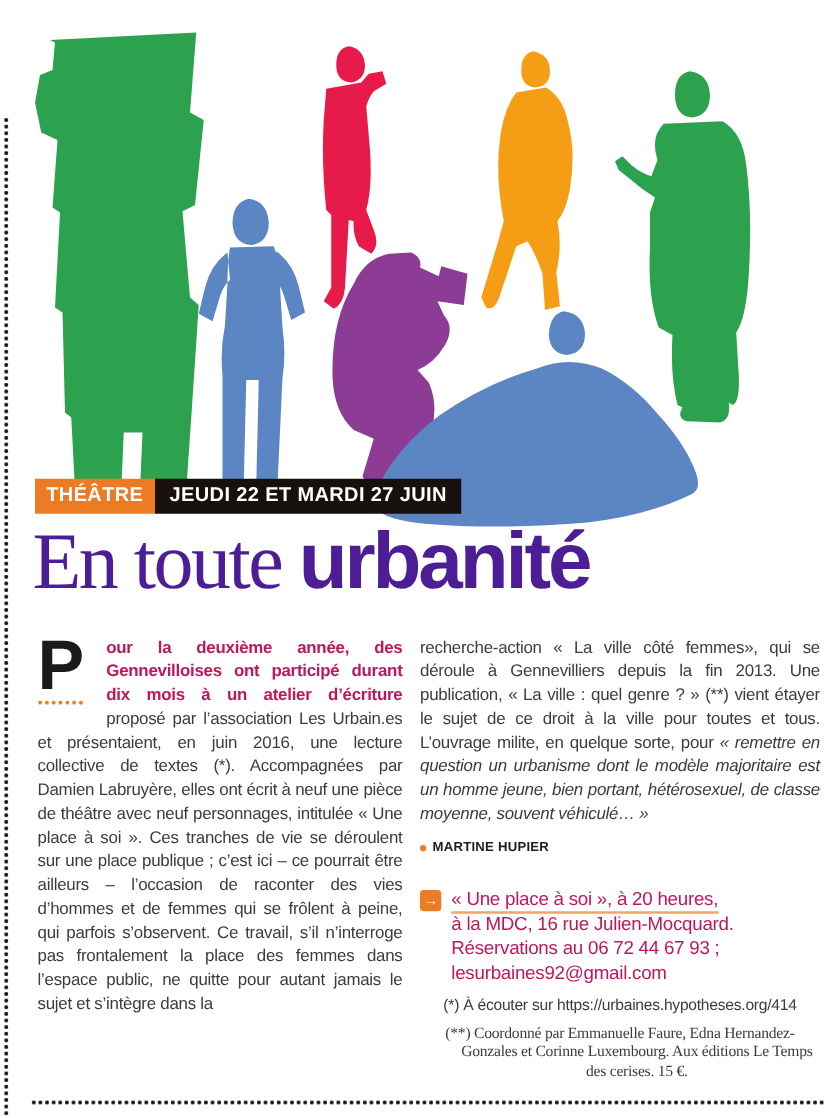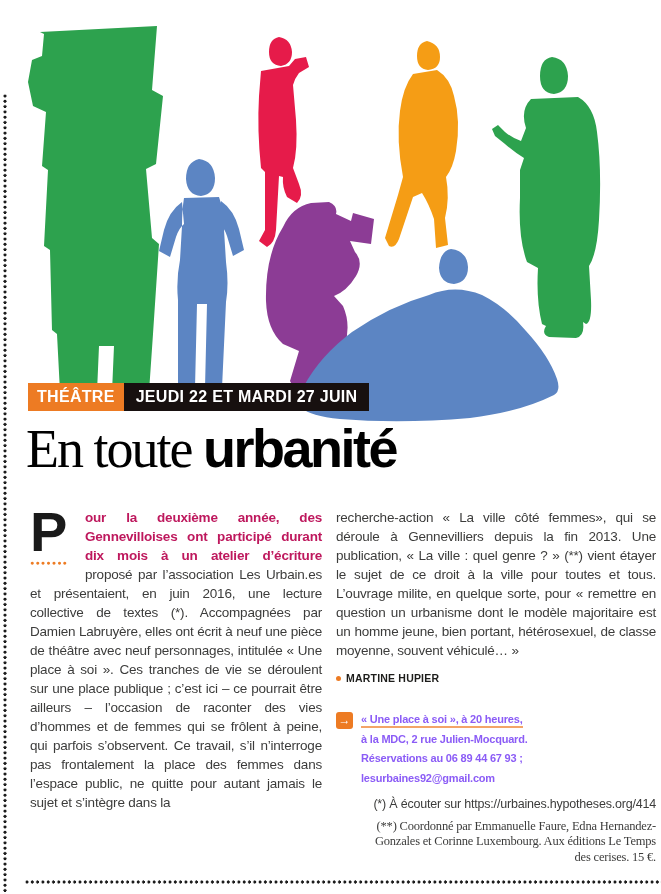--- a/index.html
+++ b/index.html
@@ -22,49 +22,49 @@
   .illustration{position:absolute;left:0;top:0;width:661px;height:430px;z-index:1;}
   
   .banner{
     position:absolute;left:28px;top:383px;display:flex;z-index:3;
     font-weight:bold;font-size:16px;line-height:28px;color:#ffffff;white-space:nowrap;
   }
   .banner .cat{background:#ed7b23;padding:0 9px;letter-spacing:.3px;}
   .banner .dates{background:#17100f;padding:0 12px;letter-spacing:.3px;text-align:center;}
   
   .title{
-    position:absolute;left:26px;top:410px;z-index:3;color:#000000;
-    font-size:54px;line-height:76px;white-space:nowrap;
+    position:absolute;left:26px;top:410px;z-index:3;color:#4c1d95;
+    font-size:64px;line-height:76px;white-space:nowrap;
   }
   .t-reg{font-family:"Liberation Serif",serif;font-weight:400;letter-spacing:-2px;}
   .t-bold{font-family:"Liberation Sans",sans-serif;font-weight:700;letter-spacing:-2.5px;}
   
   .columns{position:absolute;left:30px;top:508px;width:626px;display:flex;gap:14px;z-index:2;}
   .col{font-size:13.5px;line-height:19px;letter-spacing:-.2px;text-align:justify;hyphens:auto;}
   .col p{margin:0;}
   .col1{width:292px;}
   .col2{width:320px;}
   .dropcap-box{float:left;width:48px;height:57px;margin:2px 7px 0 0;
     display:flex;flex-direction:column;justify-content:space-between;}
   .dropcap{font-size:56px;line-height:44px;font-weight:700;color:#1a1a1a;}
   .dropdots{color:#ed7b23;font-size:7px;line-height:8px;letter-spacing:1.2px;white-space:nowrap;overflow:hidden;}
   .lead-bold{font-weight:700;color:#be185d;}
-  .quote-italic{}
+  .quote-italic{font-style:italic;}
   
   .byline{display:flex;align-items:center;gap:5px;margin:9px 0 22px;text-align:left;}
   .byline-dot{width:5px;height:5px;border-radius:50%;background:#ed7b23;flex:0 0 5px;}
   .byline-name{font-size:10.5px;font-weight:700;color:#1d1d1b;letter-spacing:.2px;}
   
   .event{display:flex;margin:4px 0 9px;text-align:left;}
   .arrow-box{flex:0 0 17px;width:17px;height:17px;margin-top:2px;background:#ed7b23;border-radius:3px;
     color:#fff;font-size:12px;line-height:17px;text-align:center;font-weight:700;}
-  .event-text{margin-left:8px;font-size:11px;line-height:19.5px;font-weight:700;color:#8b5cf6;letter-spacing:-.2px;}
+  .event-text{margin-left:8px;font-size:15px;line-height:19.5px;font-weight:400;color:#be185d;letter-spacing:-.2px;}
   .ev-underline{border-bottom:2px solid #f3a468;padding-bottom:1px;}
   
-  .footnotes{text-align:right;font-size:12.5px;line-height:15.5px;color:#3c3c3b;letter-spacing:-.2px;}
+  .footnotes{text-align:center;font-size:12.5px;line-height:15.5px;color:#3c3c3b;letter-spacing:-.2px;}
   .fn{margin-top:6px;}
   .fn2{padding-left:27px;text-indent:-27px;font-family:Liberation Serif, serif;}
 </style>
 </head>
 <body>
 
 <div id="page">
 
   <div class="vdots"></div>
   <div class="hdots"></div>
@@ -122,22 +122,22 @@
 
       <div class="byline">
         <span class="byline-dot"></span>
         <span class="byline-name">MARTINE HUPIER</span>
       </div>
 
       <div class="event">
         <span class="arrow-box">→</span>
         <div class="event-text">
           <div><span class="ev-underline">« Une place à soi », à 20 heures,</span></div>
-          <div>à la MDC, 2 rue Julien-Mocquard.</div>
-          <div>Réservations au 06 89 44 67 93 ;</div>
+          <div>à la MDC, 16 rue Julien-Mocquard.</div>
+          <div>Réservations au 06 72 44 67 93 ;</div>
           <div>lesurbaines92@gmail.com</div>
         </div>
       </div>
 
       <div class="footnotes">
         <div class="fn">(*) À écouter sur https://urbaines.hypotheses.org/414</div>
         <div class="fn fn2">(**) Coordonné par Emmanuelle Faure, Edna Hernandez-Gonzales et Corinne Luxembourg. Aux éditions Le Temps des cerises. 15 €.</div>
       </div>
     </div>
 

